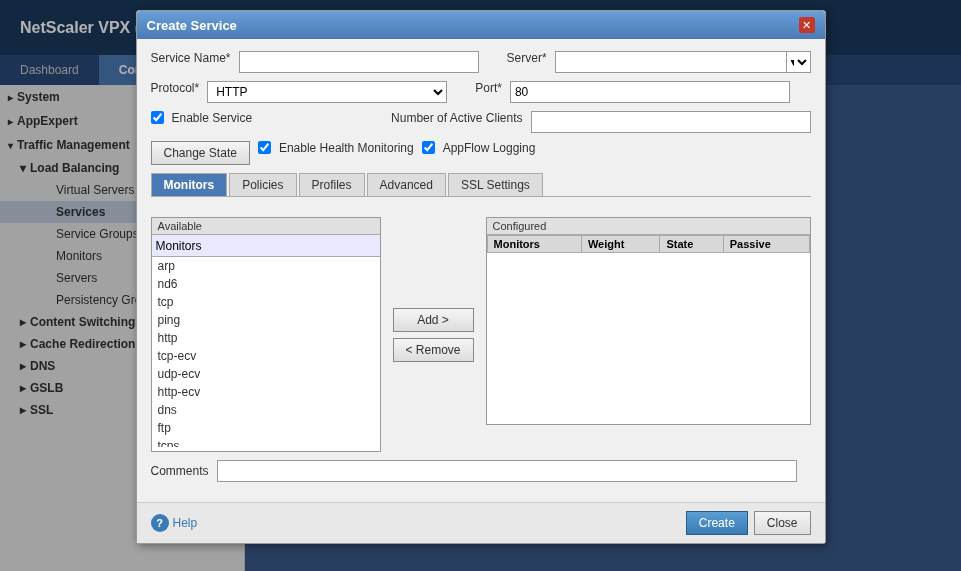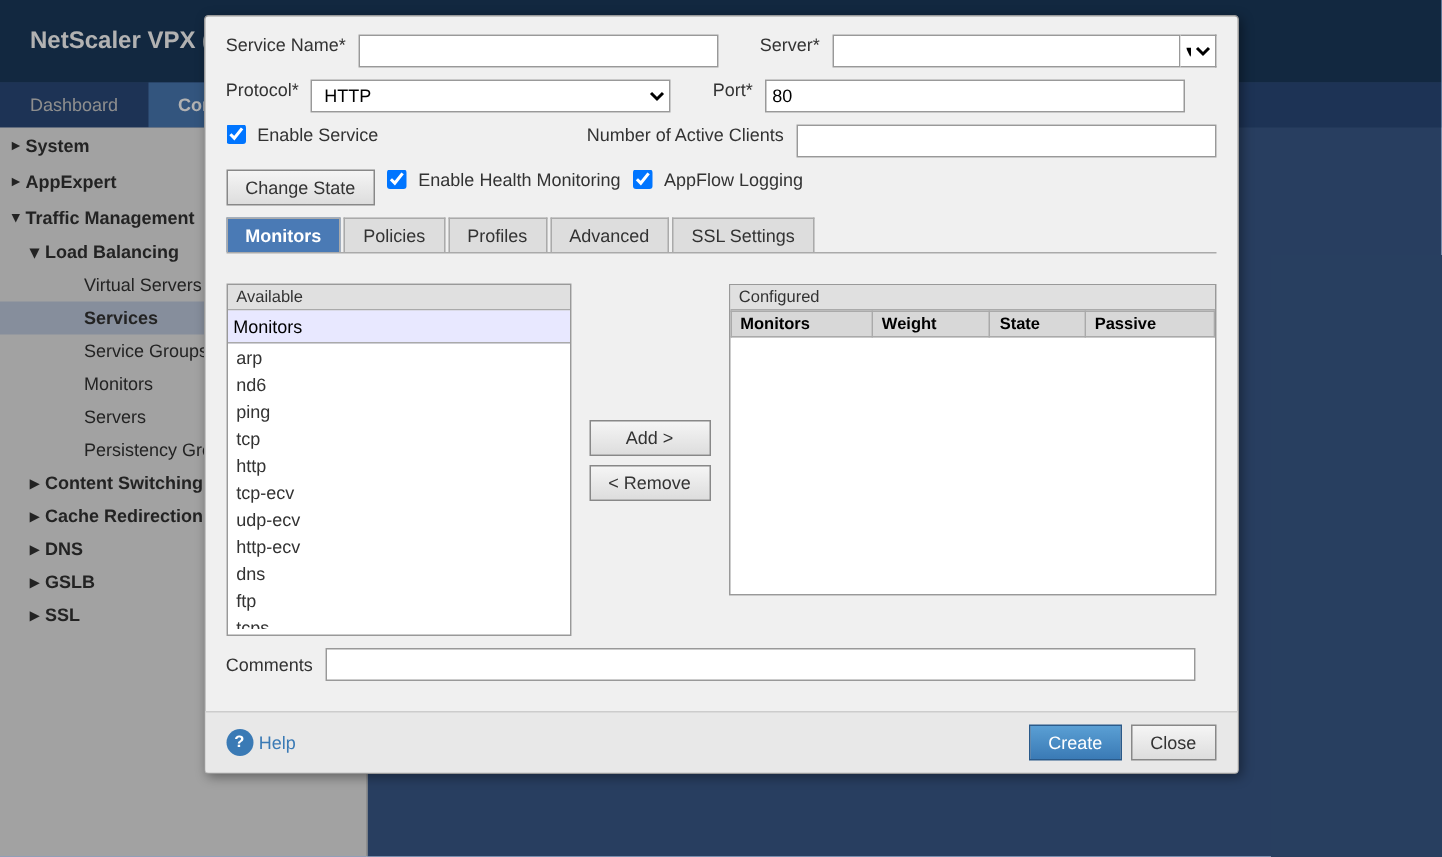--- a/index.html
+++ b/index.html
@@ -453,20 +453,24 @@
           <span>SSL</span>
         </div>
         <span class="sidebar-warn">!</span>
       </div>
 
     </div>
 
     <div class="dialog-overlay">
       <div class="dialog">
 
+        <div class="dialog-title-bar">
+          <span>Create Service</span>
+          <button class="dialog-close-btn">✕</button>
+        </div>
 
         <div class="dialog-body">
 
           <div class="form-row">
             <label class="form-label">Service Name*</label>
             <input class="form-input service-name-input" type="text" value="" style="">
             <label class="form-label" style="margin-left:20px;">Server*</label>
             <div style="display:flex;align-items:center;flex:1;">
               <input class="form-input" type="text" value="" style="flex: 1 1 0%;">
               <select class="form-select" style="width:24px;height:22px;padding:0;border-left:none;">
@@ -526,22 +530,22 @@
           <div class="panels-row">
 
             <div class="list-panel available-panel">
               <div class="list-panel-header">
                 <span>Available</span>
               </div>
               <input class="list-search-input" type="text" value="Monitors" style="">
               <div class="list-items">
                 <div class="list-item">arp</div>
                 <div class="list-item">nd6</div>
+                <div class="list-item">tcp</div>
                 <div class="list-item">ping</div>
-                <div class="list-item">tcp</div>
                 <div class="list-item">http</div>
                 <div class="list-item">tcp-ecv</div>
                 <div class="list-item">udp-ecv</div>
                 <div class="list-item">http-ecv</div>
                 <div class="list-item">dns</div>
                 <div class="list-item">ftp</div>
                 <div class="list-item">tcps</div>
               </div>
             </div>
 

